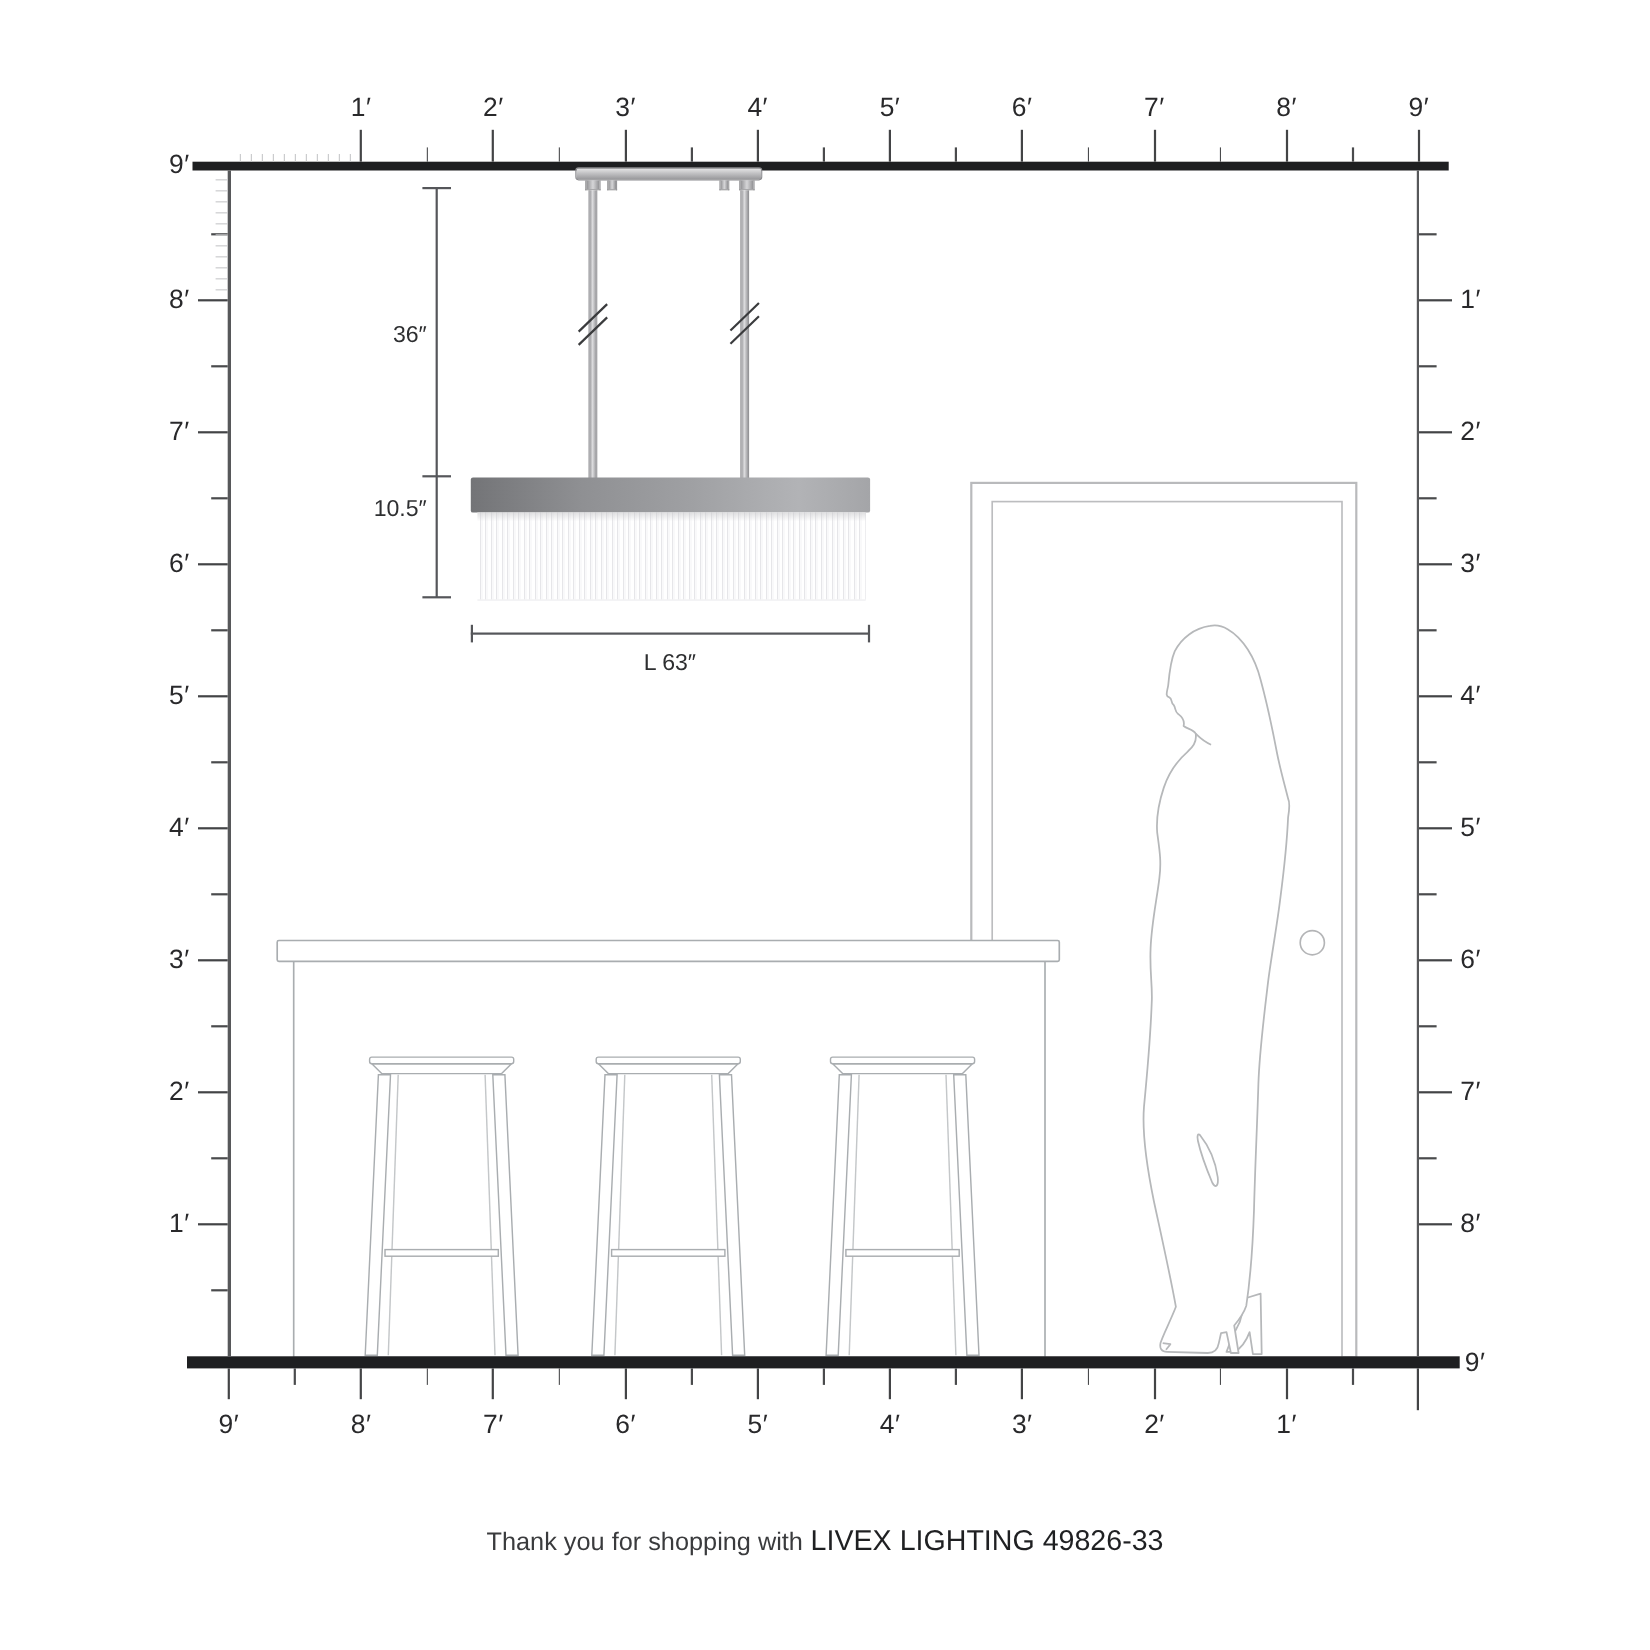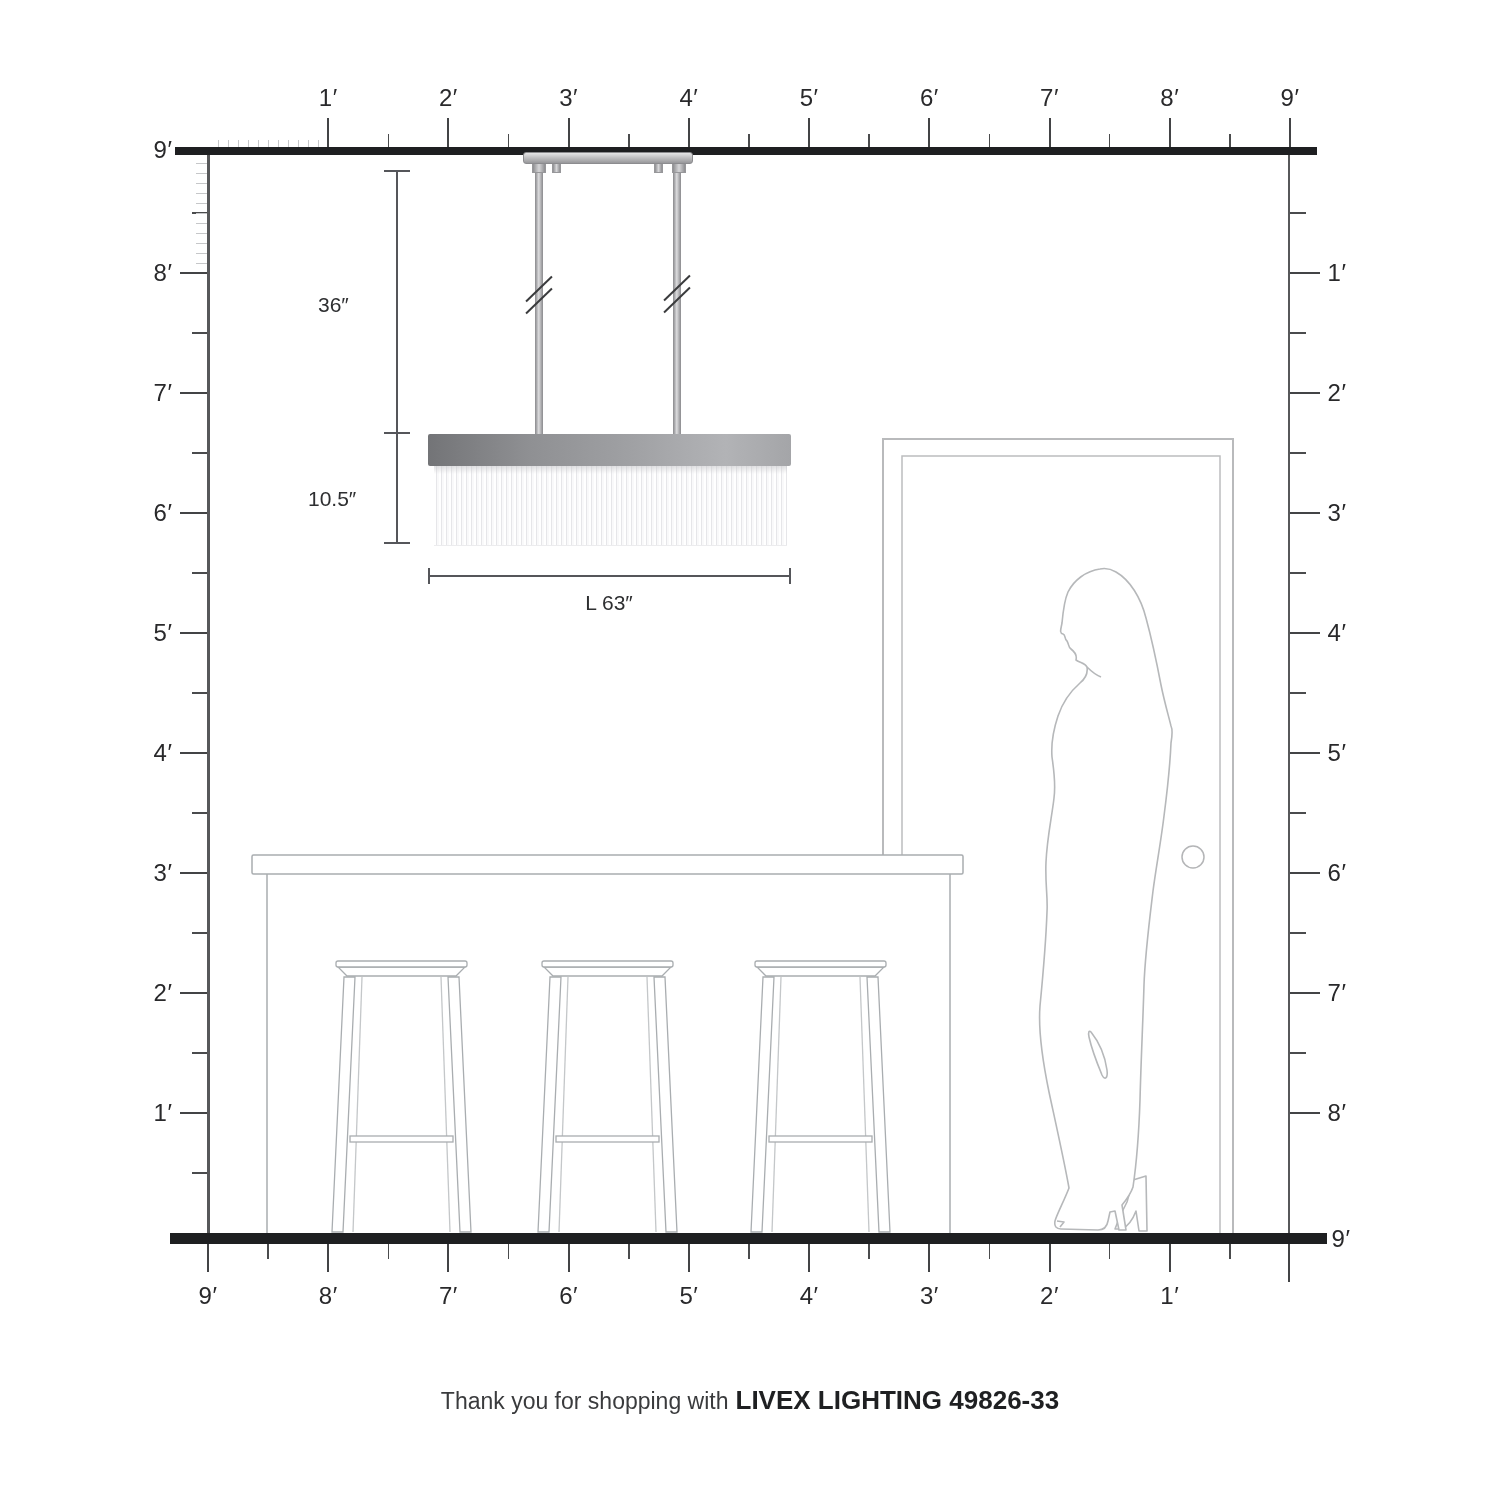--- a/index.html
+++ b/index.html
@@ -17,21 +17,21 @@
   .tick.inch{background:#c6c7c9;}
   .rlabel{
     position:absolute;color:#29292b;font-size:24px;line-height:1;
     transform:translate(-50%,-50%);white-space:nowrap;letter-spacing:0.5px;
   }
   
   .dimline{position:absolute;background:#55565a;}
   .dimlabel{
     position:absolute;color:#2e2f31;font-size:21px;line-height:1;white-space:nowrap;
   }
-  .dimlabel.right{text-align:left;}
+  .dimlabel.right{text-align:right;}
   .dimlabel.center{text-align:center;}
   
   .canopy{
     position:absolute;left:523px;top:152px;width:170px;height:12px;border-radius:3px;
     background:linear-gradient(180deg,#e6e6e7 0%,#c2c2c4 45%,#98989b 100%);
     border:1px solid #8c8c8f;box-sizing:border-box;
   }
   .nub{
     position:absolute;top:164px;height:9px;
     background:linear-gradient(90deg,#8e8e91,#d6d6d8 50%,#8e8e91);
@@ -55,21 +55,21 @@
     background:
       linear-gradient(180deg,rgba(200,200,203,0.55) 0px,rgba(255,255,255,0) 8px),
       repeating-linear-gradient(90deg,#ffffff 0px,#ffffff 2px,#e6e6e9 2px,#e6e6e9 3px,#f9f9fa 3px,#f9f9fa 5px);
     border-bottom:1px solid #ececee;
   }
   
   .caption{
     position:absolute;left:0;top:1384px;width:100%;text-align:center;color:#3a3b3d;
     font-size:23px;line-height:1.3;
   }
-  .caption .brand{font-weight:bold;color:#1f2022;font-size:26px;margin-left:7px;}
+  .caption .brand{font-weight:normal;color:#1f2022;font-size:26px;margin-left:7px;}
   svg{position:absolute;left:0;top:0;}
 </style>
 </head>
 <body>
 
 <div id="canvas">
 
   <svg id="scene" width="1500" height="1500" viewBox="0 0 1500 1500">
 
     <g>
@@ -318,21 +318,21 @@
     <div class="band"></div>
     <div class="fringe"></div>
   </div>
 
   <div>
     <div class="dimline" style="left:396px;top:171px;width:1.6px;height:372px;"></div>
     <div class="dimline" style="left:384px;top:170px;width:26px;height:1.6px;"></div>
     <div class="dimline" style="left:384px;top:432px;width:26px;height:1.6px;"></div>
     <div class="dimline" style="left:384px;top:542px;width:26px;height:1.6px;"></div>
     <div class="dimlabel right" style="left:318px;top:294px;width:70px;">36″</div>
-    <div class="dimlabel right" style="left:308px;top:488px;width:80px;">10.5″</div>
+    <div class="dimlabel right" style="left:308px;top:452px;width:80px;">10.5″</div>
     <div class="dimline" style="left:428px;top:575px;width:362px;height:1.6px;"></div>
     <div class="dimline" style="left:428px;top:568px;width:1.6px;height:16px;"></div>
     <div class="dimline" style="left:789px;top:568px;width:1.6px;height:16px;"></div>
     <div class="dimlabel center" style="left:549px;top:592px;width:120px;">L 63″</div>
   </div>
 
   <div class="caption">
     <span>Thank you for shopping with</span><span class="brand">LIVEX LIGHTING 49826-33</span>
   </div>
 

